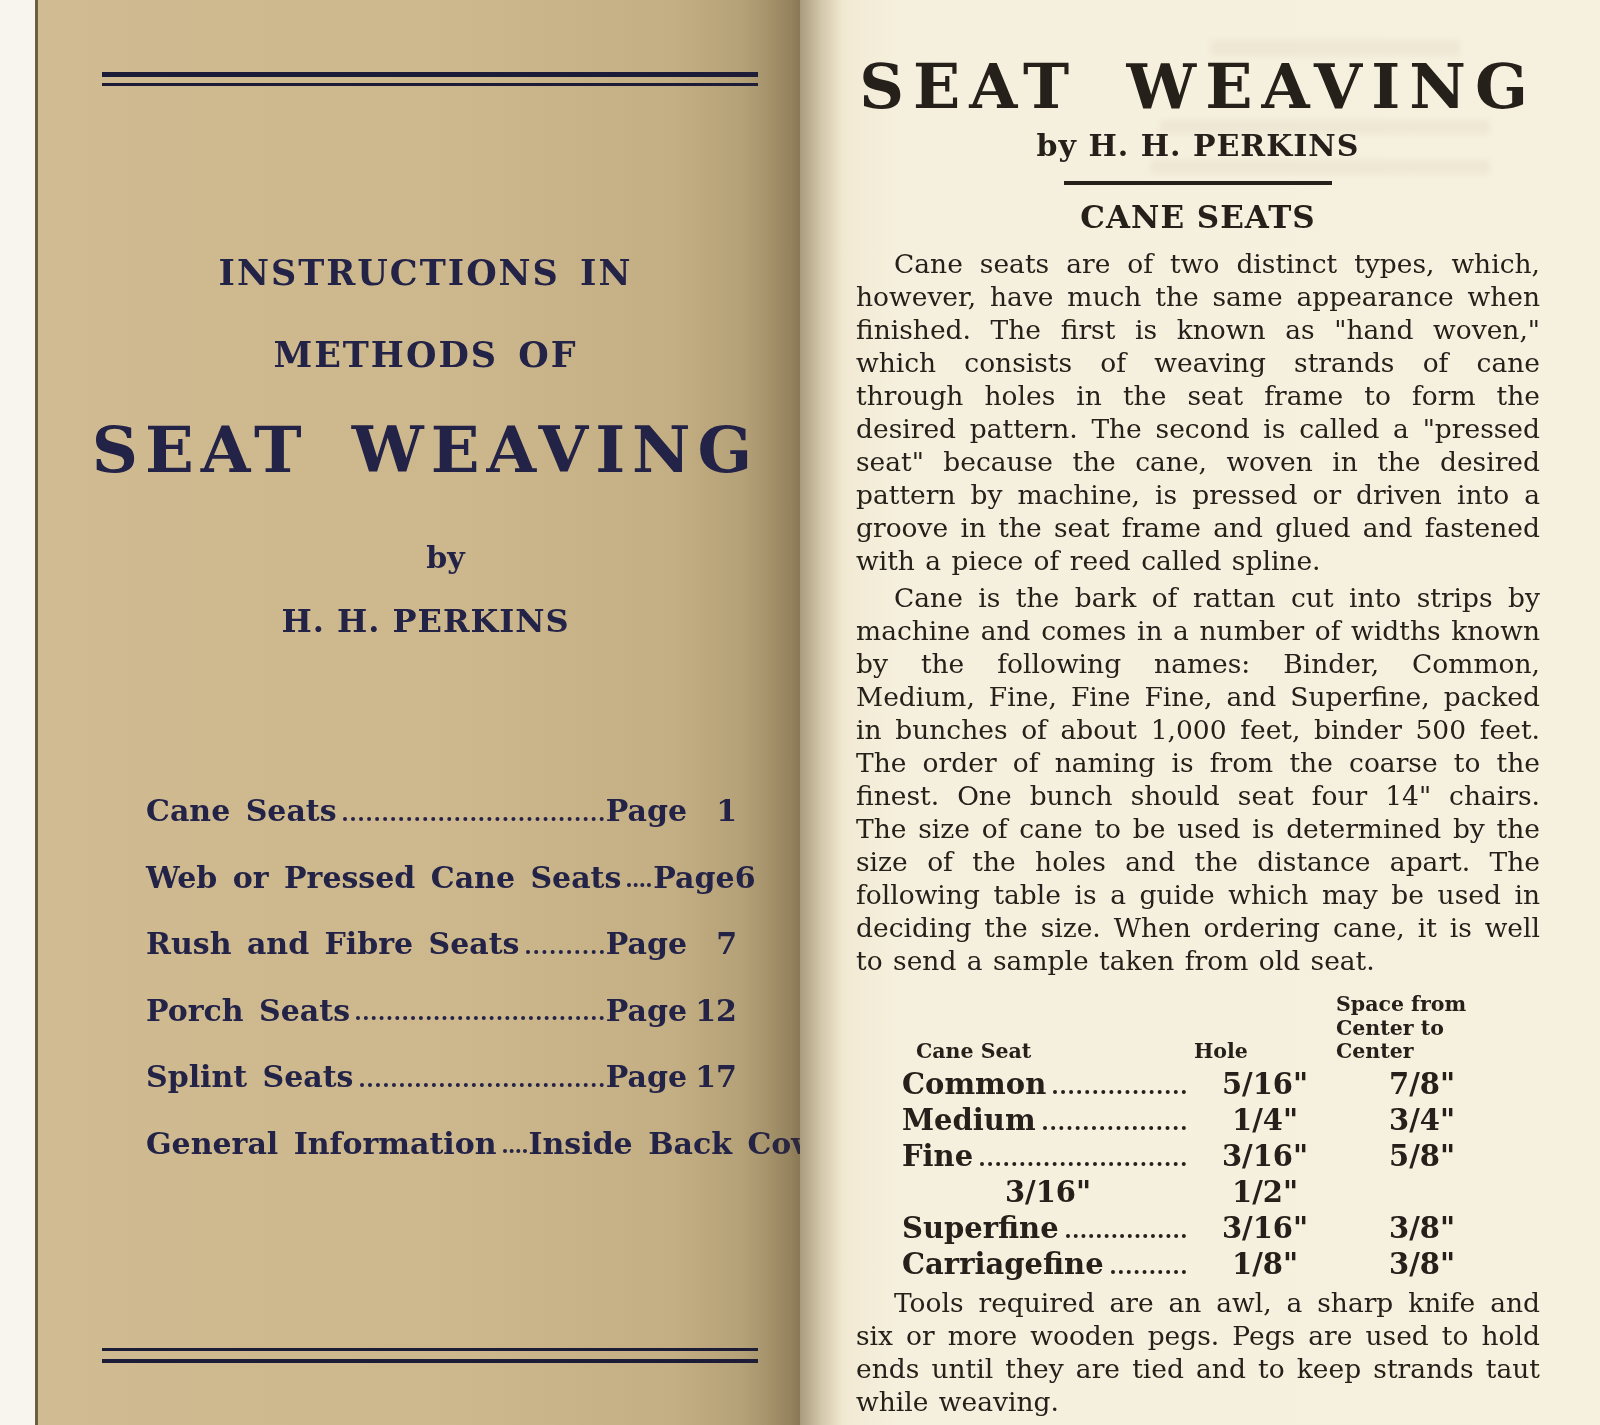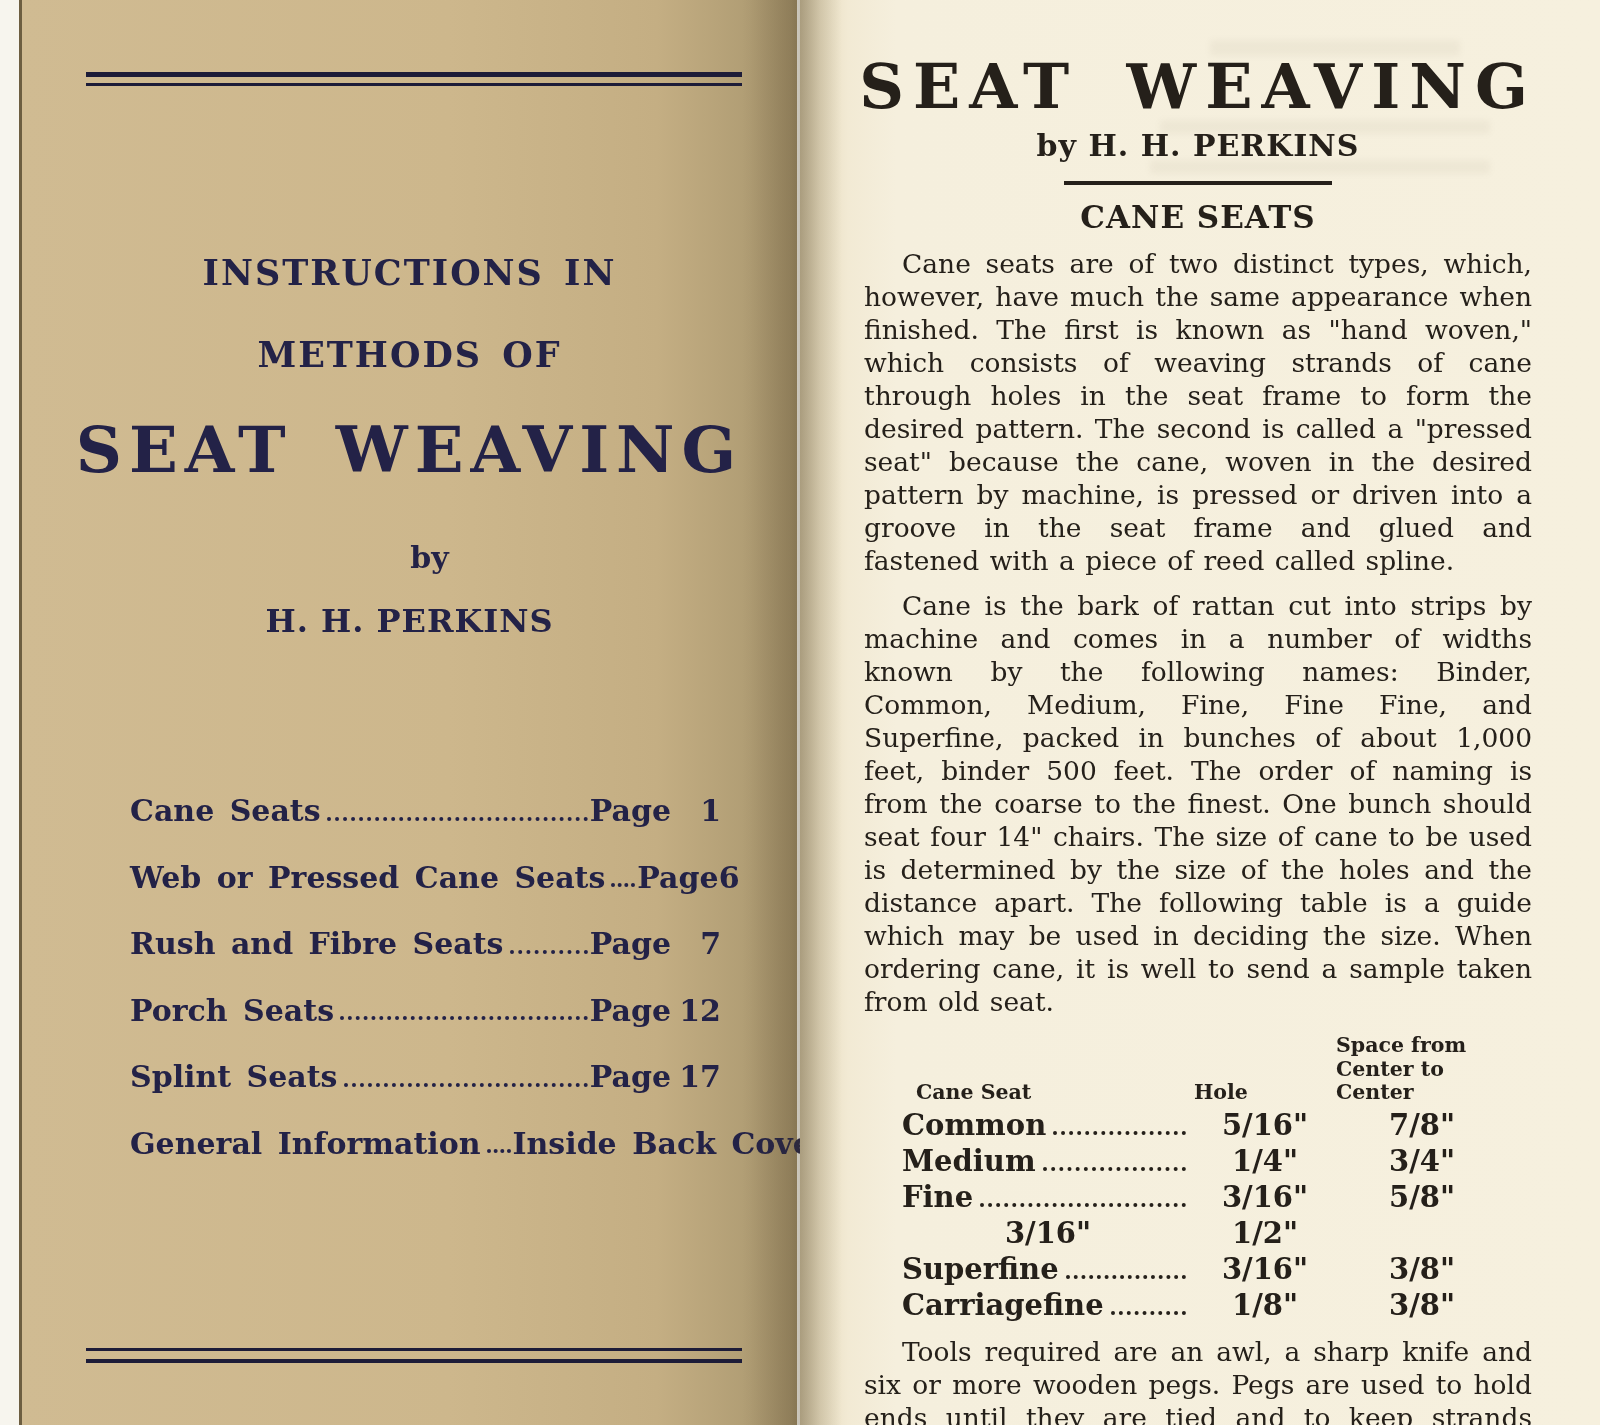--- a/index.html
+++ b/index.html
@@ -5,21 +5,21 @@
   html,body{margin:0;padding:0;}
   body{
     width:1600px;height:1425px;position:relative;overflow:hidden;
     background:#f7f5ee;
     font-family:"DejaVu Serif","Liberation Serif",serif;
   }
   .scan{position:absolute;inset:0;}
 
   
   .page-left{
-    position:absolute;left:19px;top:0;width:775px;height:1425px;
+    position:absolute;left:35px;top:0;width:775px;height:1425px;
     background:linear-gradient(90deg,#d0bb92 0%,#cdb78c 55%,#c4ae83 82%,#b09d74 94%,#9c8a64 100%);
     border-left:3px solid rgba(70,58,36,.55);
     color:#232247;
   }
   .rule-double{position:absolute;left:64px;right:55px;}
   .rule-top{top:72px;}
   .rule-bottom{top:1348px;}
   .rl{background:#1d1c38;}
   .rl.thick{height:5px;margin-bottom:6px;}
   .rl.thin{height:3px;}
@@ -46,21 +46,21 @@
     background:linear-gradient(90deg,#cfc2a2 0%,#e8ddc0 2.5%,#f2ead4 6%,#f5efdd 12%,#f6f0de 100%);
     color:#25201a;
     padding:0 56px 0 52px;box-sizing:border-box;
   }
   .rp-title{margin-top:56px;text-align:center;font-size:62px;font-weight:bold;
             letter-spacing:9px;word-spacing:18px;line-height:1;}
   .rp-byline{text-align:center;font-size:30px;font-weight:bold;margin-top:10px;letter-spacing:1px;}
   .rp-rule{width:268px;height:4px;background:#25201a;margin:18px auto 14px auto;}
   .rp-section{text-align:center;font-size:31px;font-weight:bold;letter-spacing:1px;margin-bottom:12px;}
   .body-par{font-size:26.5px;line-height:33px;text-align:justify;text-indent:38px;
-            margin:12px;word-spacing:2px;}
+            margin:4px;word-spacing:2px;}
 
   .cane-table{margin:16px 0 2px 50px;width:606px;font-weight:bold;}
   .ct-grid{display:grid;grid-template-columns:292px 142px 172px;}
   .ct-head{font-size:20.5px;line-height:1.15;align-items:end;margin-bottom:2px;}
   .ct-head .ct-name{padding-left:14px;}
   .ct-hole-h,.ct-space-h{text-align:left;}
   .pre-line{white-space:pre-line;}
   .ct-row{font-size:29px;line-height:36px;}
   .ct-namecell{display:flex;align-items:flex-end;white-space:nowrap;}
   .ct-leader{flex:1;height:0;border-bottom:4px dotted currentColor;margin:0 8px 8px 7px;min-width:20px;}

